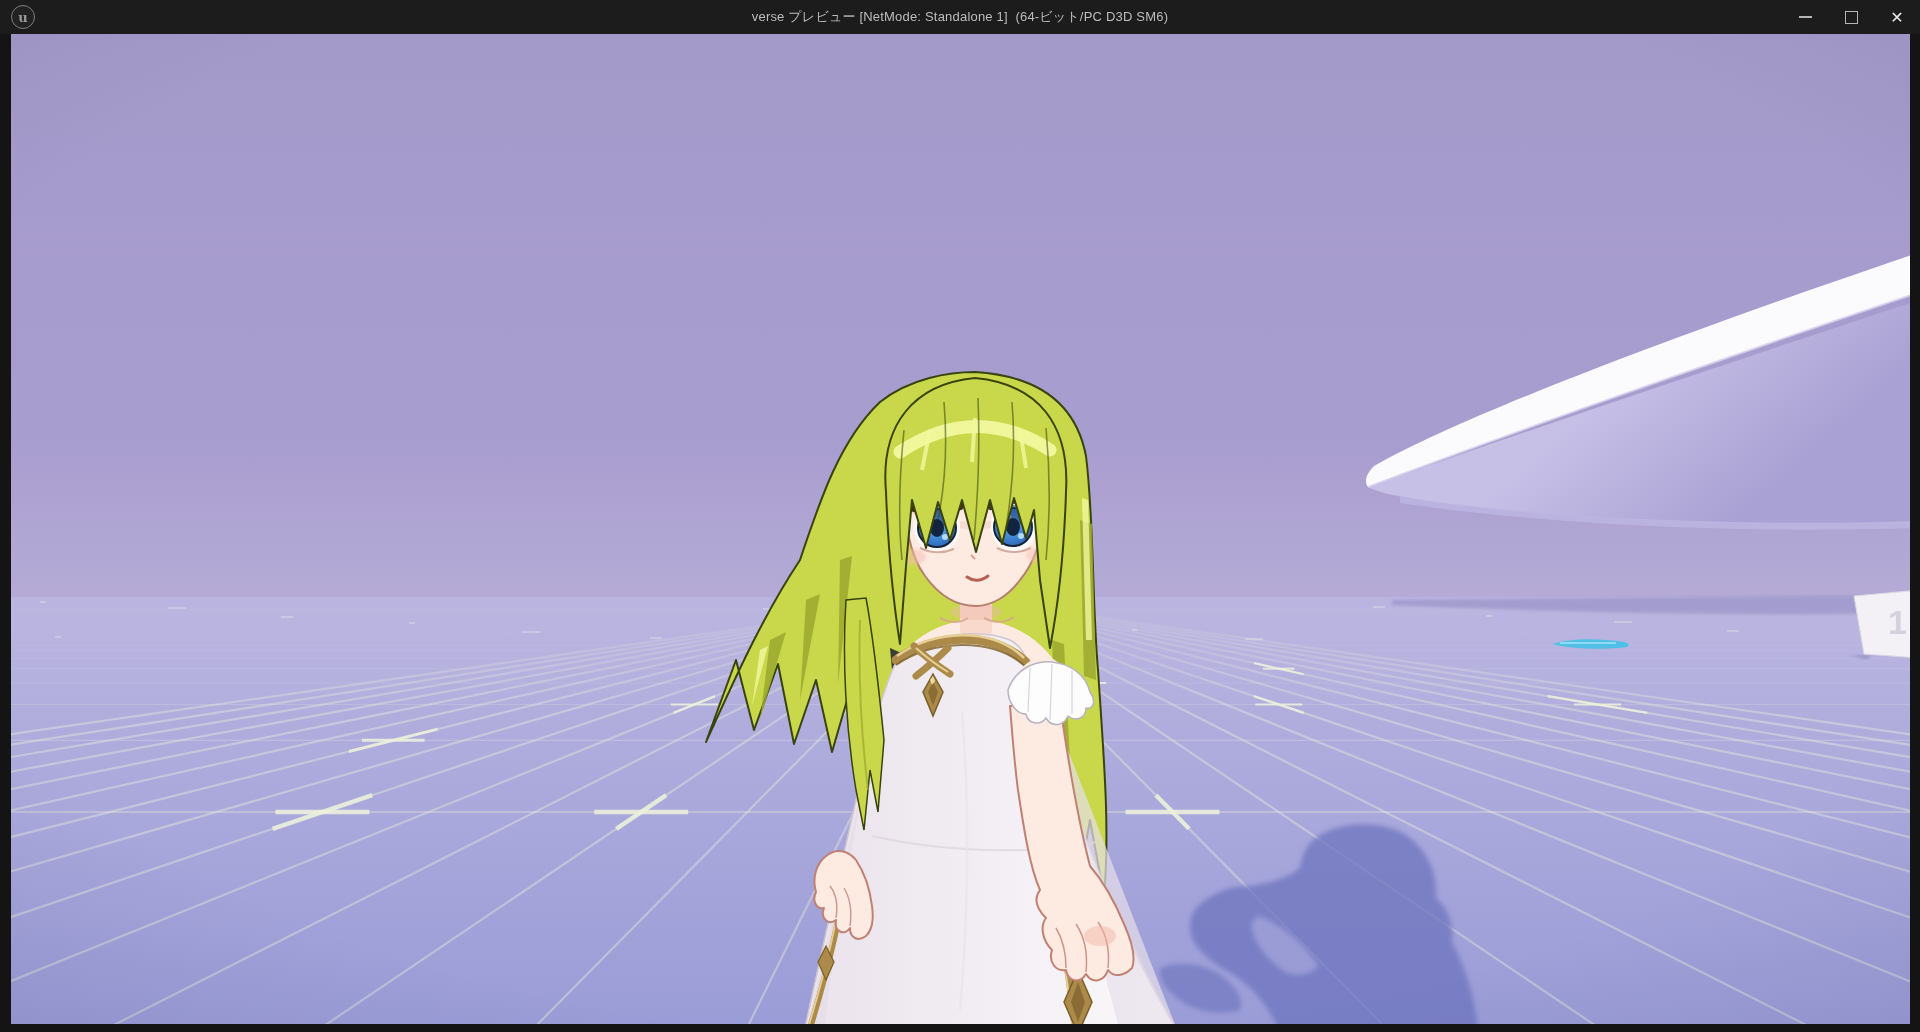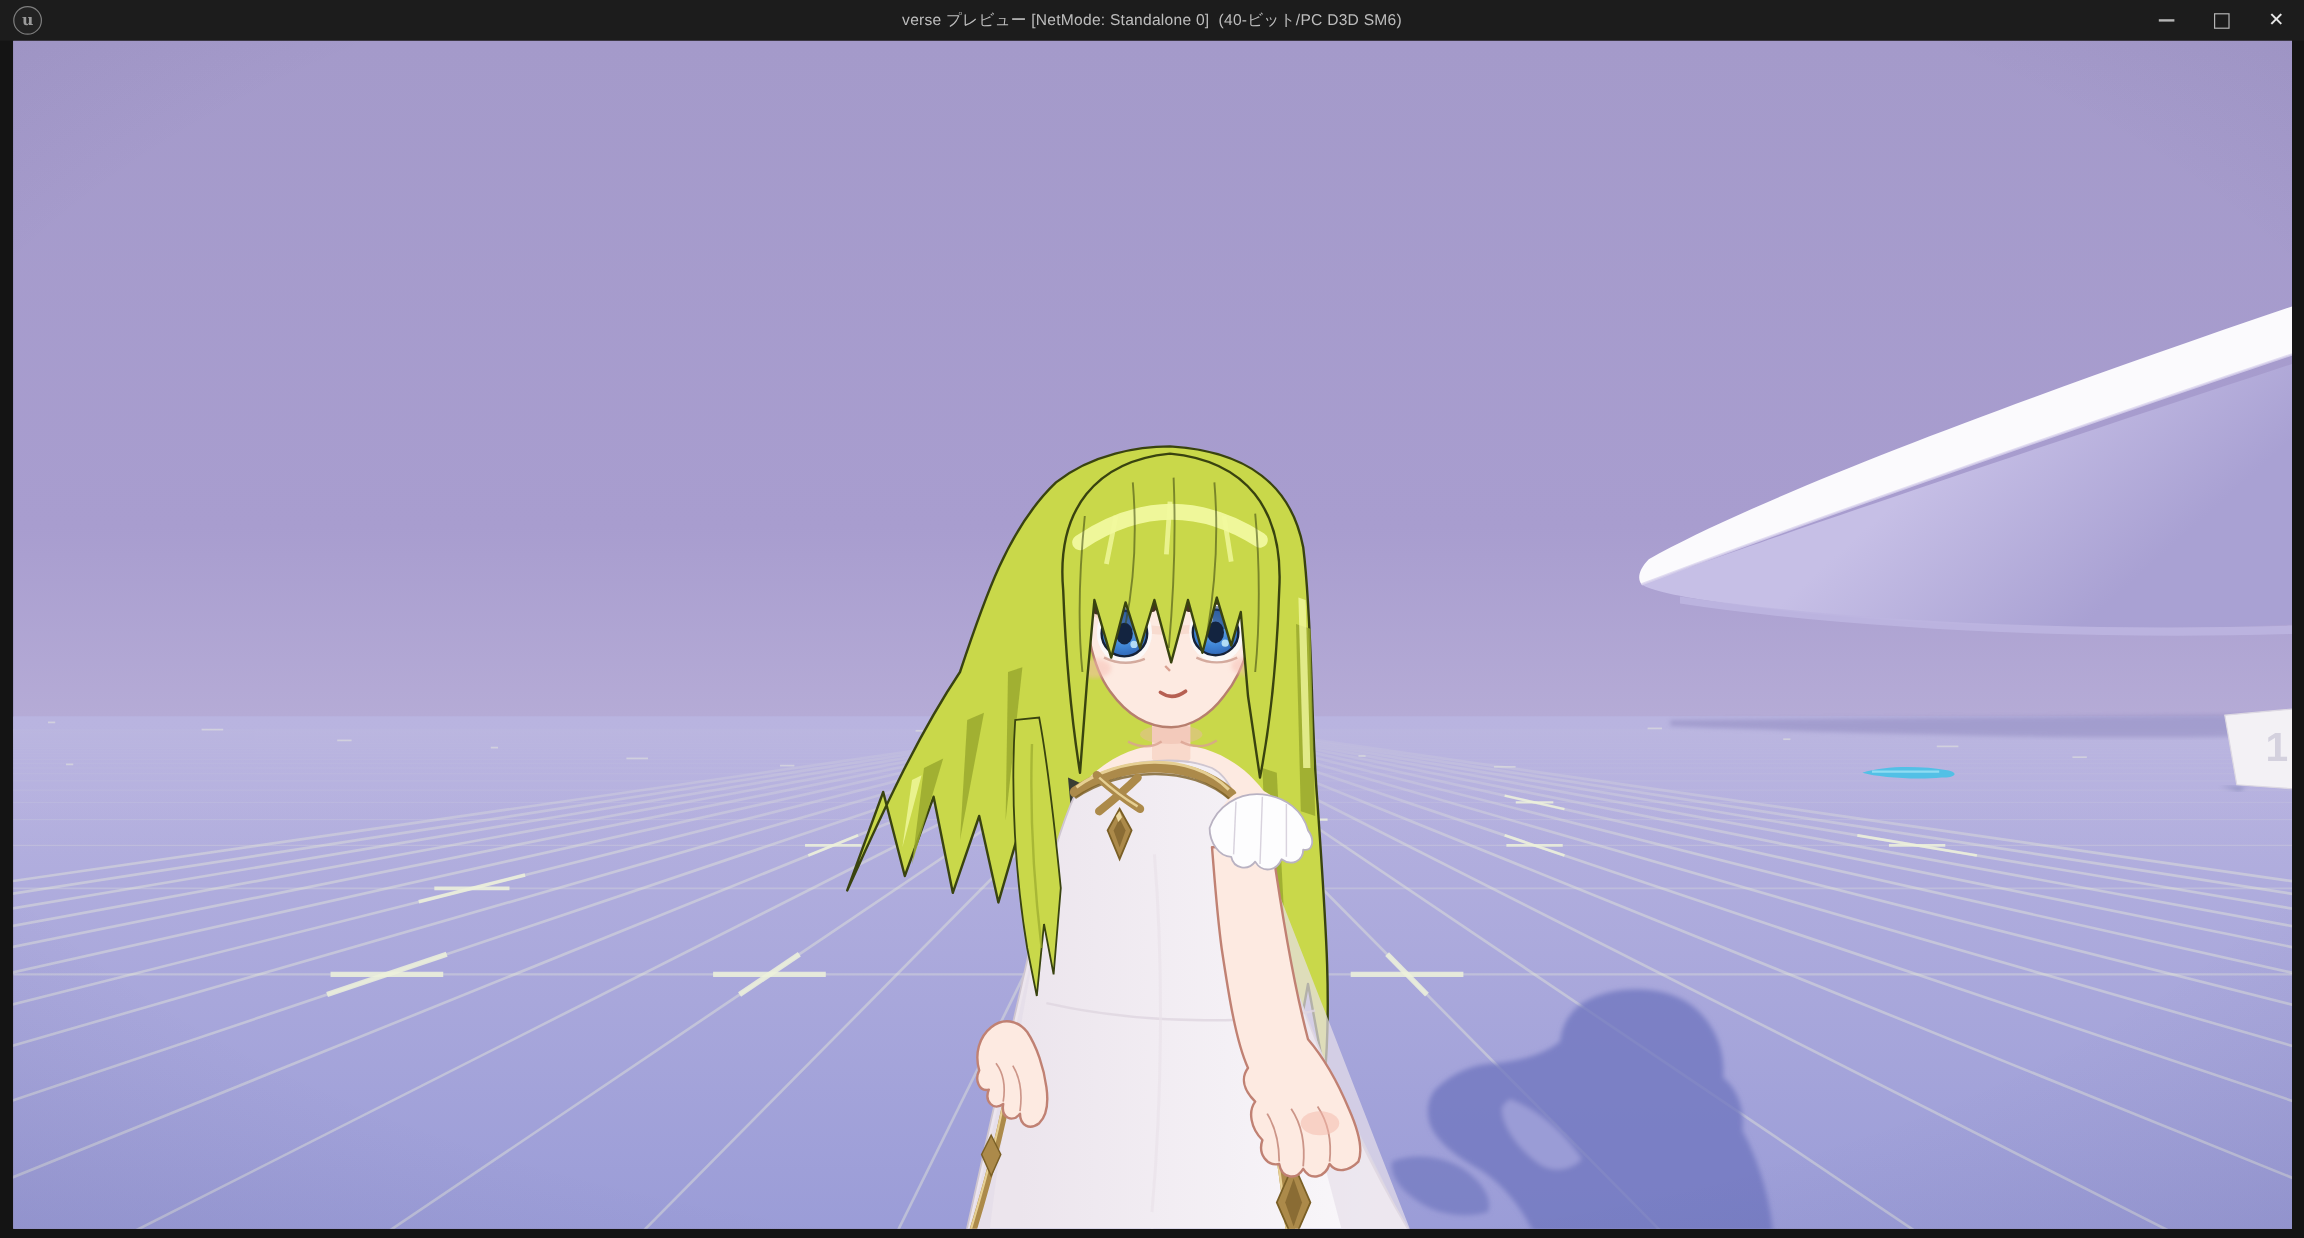--- a/index.html
+++ b/index.html
@@ -40,21 +40,21 @@
   text.box-digit{
     font-family:"Liberation Sans",sans-serif;font-size:34px;font-weight:bold;
     fill:var(--box_lbl);
   }
 </style>
 </head>
 <body>
 
 <div class="titlebar">
   <div class="app-icon">u</div>
-  <div class="win-title">verse プレビュー [NetMode: Standalone 0]  (40-ビット/PC D3D SM6)</div>
+  <div class="win-title">verse プレビュー [NetMode: Standalone 1]  (64-ビット/PC D3D SM6)</div>
   <div class="win-controls">
     <button class="win-btn min" title="">
         <span></span>
       </button>
     <button class="win-btn max">
         <span></span>
       </button>
     <button class="win-btn close">✕</button>
   </div>
 </div>

